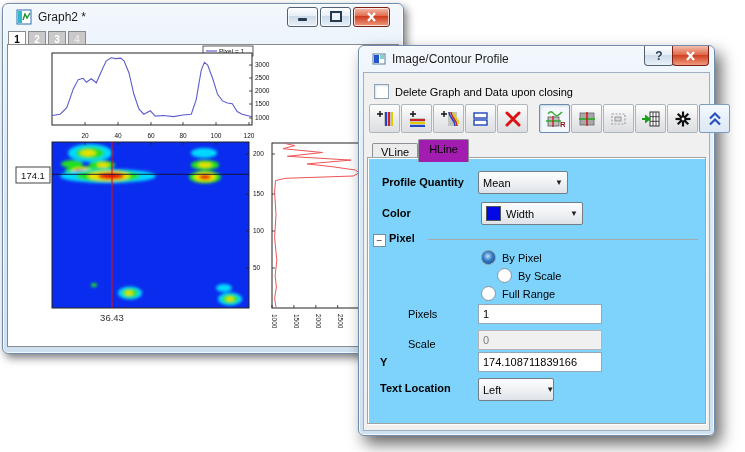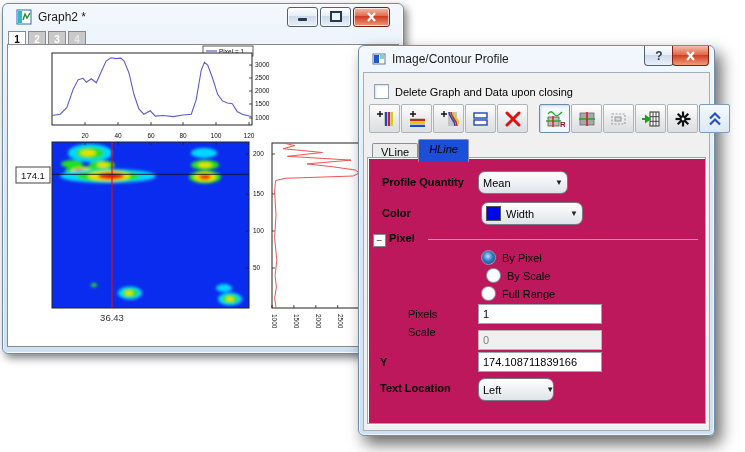--- a/index.html
+++ b/index.html
@@ -46,27 +46,27 @@
   #toolbar{position:absolute;left:5px;top:31px;display:flex;align-items:center;}
   .tbtn{width:29px;height:27px;border:1px solid #aeb6bd;border-radius:2px;margin-right:1px;
         background:linear-gradient(#fefefe,#e9eaec 55%,#dcdee1);display:flex;align-items:center;justify-content:center;}
   .tbtn.pressed{background:#f3f8fd;border-color:#6c8cae;box-shadow:inset 1px 1px 2px #c9d7e4;}
   .tbtn.raised{background:linear-gradient(#f4f9fe,#dbe8f5);border-color:#7d9cbd;}
   .tb-gap{width:10px;}
 
   .tabs{position:absolute;left:8px;top:66px;display:flex;align-items:flex-end;}
   .tab{border:1px solid #8b9097;border-bottom:none;background:#ececec;color:#000;
        font-size:11px;padding:2px 8px 3px;border-radius:2px 2px 0 0;height:13px;}
-  .tab.active{background:#1d4ed8;padding:3px 10px 4px;height:15px;position:relative;z-index:2;font-size:11px;font-style:italic;}
-
-  #groupbox{position:absolute;left:3px;top:84px;right:3px;height:265px;background:#be185d;
+  .tab.active{background:#a21caf;padding:3px 10px 4px;height:15px;position:relative;z-index:2;font-size:11px;}
+
+  #groupbox{position:absolute;left:3px;top:84px;right:3px;height:265px;background:#7dd3fc;
             border:1px solid #a3a3a3;box-shadow:inset 1px 1px 0 #fff, 1px 1px 0 #fff;}
   .fld-label{position:absolute;font-size:11px;color:#000;}
   .b{font-weight:bold;}
-  .combo{position:absolute;height:21px;border:1px solid #747c84;border-radius:7px;display:flex;align-items:center;
+  .combo{position:absolute;height:21px;border:1px solid #747c84;border-radius:2px;display:flex;align-items:center;
          background:linear-gradient(#fdfdfd,#eef1f4 55%,#dde3e9);padding:0 4px;font-size:11px;}
   .combo .arrow{margin-left:auto;font-size:8px;color:#222;padding-left:6px;}
   .swatch{width:13px;height:13px;border:1px solid #555;margin-right:5px;}
   .tinput{position:absolute;height:18px;border:1px solid #94a7b8;background:#fff;font-size:11px;
           padding:0 4px;display:flex;align-items:center;}
   .tinput.disabled{background:#f0f0f0;border-color:#b5b5b5;color:#7d7d7d;}
   .radio-row{position:absolute;display:flex;align-items:center;gap:6px;}
   .radio{width:13px;height:13px;border-radius:50%;border:1px solid #8d9aa6;background:radial-gradient(#fff 55%,#e4eaef);}
   .radio.sel{background:radial-gradient(circle at 45% 40%, #bfe0f7 0%, #2f7bc4 45%, #1b5a9e 75%, #e8eef3 76%);}
   .collapse-box{position:absolute;width:11px;height:11px;border:1px solid #7a8a99;background:#fff;
@@ -393,35 +393,35 @@
         <div class="collapse-box" style="left:5px;top:76px;">
           <span>−</span>
         </div>
         <span class="fld-label b" style="left:21px;top:74px;">Pixel</span>
         <div class="hline-rule" style="left:60px;top:81px;width:270px;"></div>
 
         <div class="radio-row" style="left:113px;top:92px;">
           <div class="radio sel"></div>
           <span>By Pixel</span>
         </div>
-        <div class="radio-row" style="left:118px;top:110px;align-items:center;">
+        <div class="radio-row" style="left:129px;top:110px;align-items:center;">
           <div class="radio"></div>
           <span>By Scale</span>
         </div>
         <div class="radio-row" style="left:113px;top:128px;justify-content:center;">
           <div class="radio"></div>
           <span>Full Range</span>
         </div>
 
         <span class="fld-label" style="left:40px;top:150px;">Pixels</span>
         <div class="tinput" style="left:110px;top:146px;width:114px;">
           <span>1</span>
         </div>
 
-        <span class="fld-label" style="left:40px;top:168px;">Scale</span>
+        <span class="fld-label" style="left:40px;top:180px;">Scale</span>
         <div class="tinput disabled" style="left:110px;top:172px;width:114px;">
           <span>0</span>
         </div>
 
         <span class="fld-label b" style="left:12px;top:198px;">Y</span>
         <div class="tinput" style="left:110px;top:194px;width:114px;text-align:center;">
           <span>174.108711839166</span>
         </div>
 
         <span class="fld-label b" style="left:12px;top:224px;">Text Location</span>

